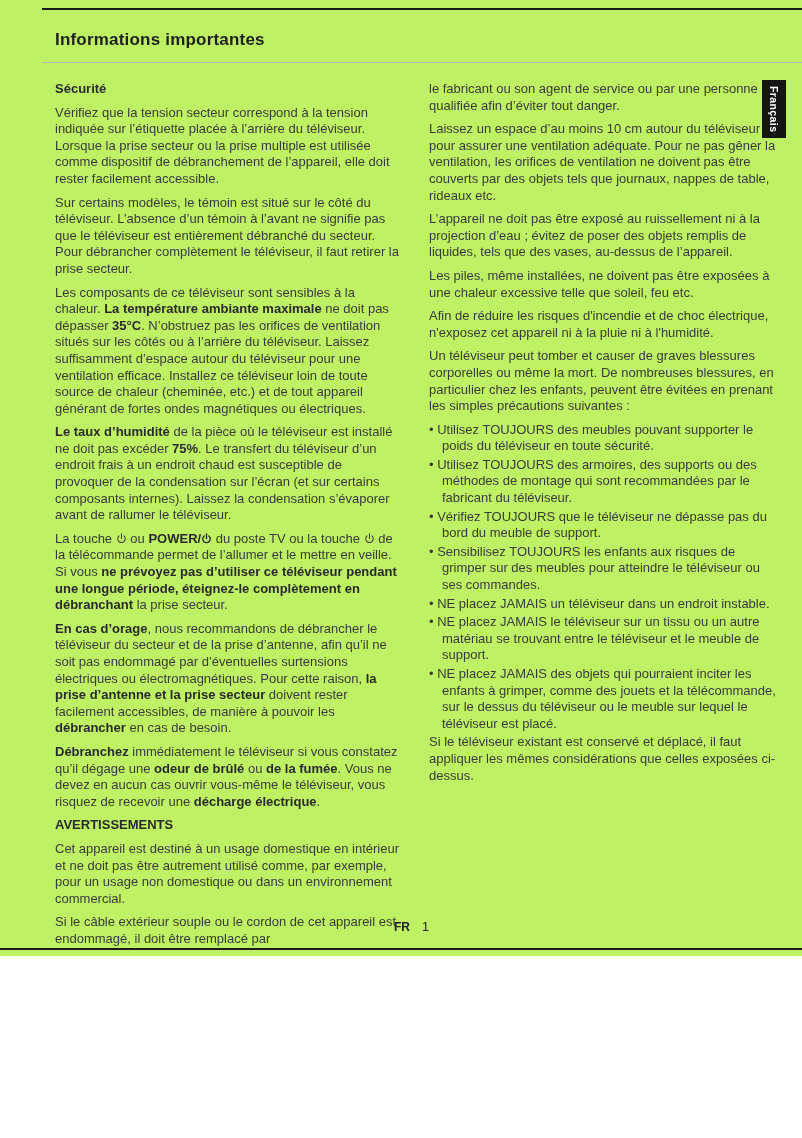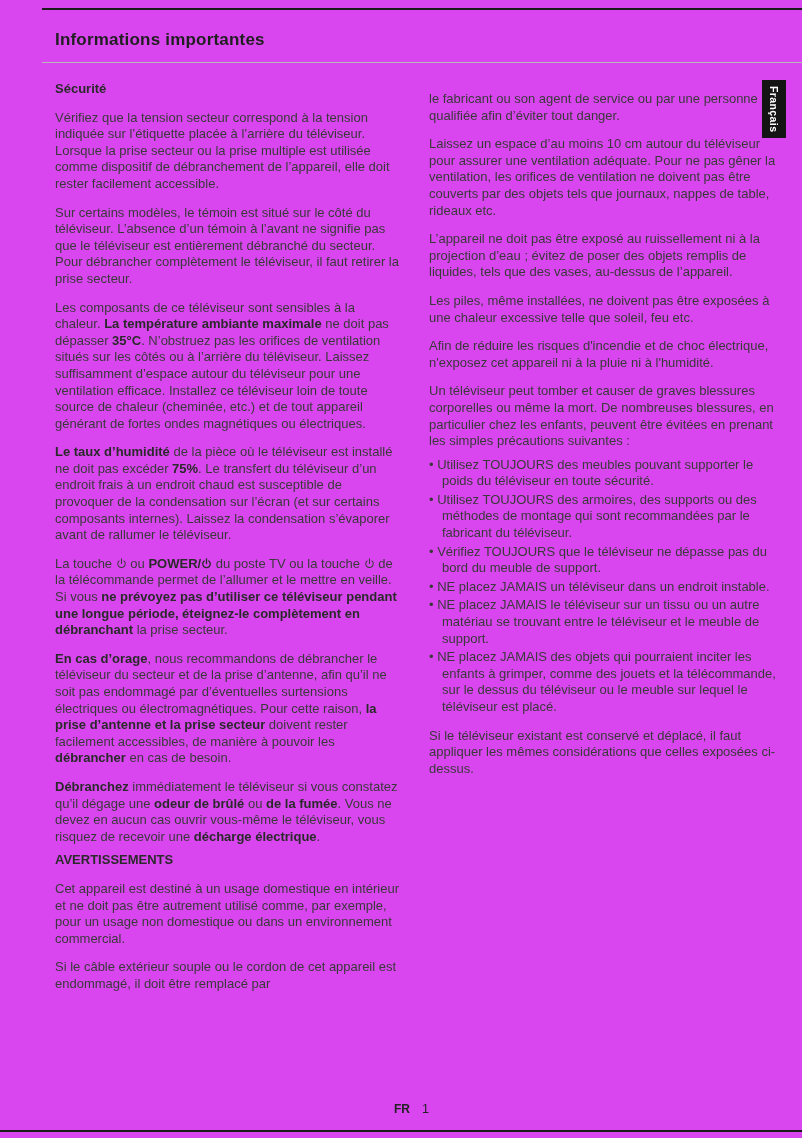--- a/index.html
+++ b/index.html
@@ -1,32 +1,32 @@
 <!DOCTYPE html>
 <html><head>
 <meta charset="utf-8">
 <style>
   * { box-sizing: border-box; }
   html, body { margin: 0; padding: 0; }
   body { background: #ffffff; }
   .page {
     position: relative;
     width: 802px;
-    height: 1138px;
-    background: #d946ef;
+    height: 956px;
+    background: #bef264;
     font-family: "Liberation Sans", "DejaVu Sans", sans-serif;
     color: #3a3a3a;
     overflow: hidden;
   }
   .top-rule { position: absolute; top: 8px; left: 42px; right: 0; height: 2px; background: #1a1a1a; }
   .page-title { position: absolute; top: 30px; left: 55px; font-size: 17px; font-weight: bold; color: #1f1f1f; letter-spacing: 0.2px; }
   .title-rule { position: absolute; top: 62px; left: 42px; right: 0; height: 1px; background: #b8b8b8; }
   .columns { position: absolute; top: 79px; left: 55px; right: 26px; display: flex; gap: 27px; }
   .col { flex: 1 1 0; font-size: 13px; line-height: 16.6px; min-width: 0; }
-  .para { margin: 12px 0 7px 0; }
+  .para { margin: 2px 0 7px 0; }
   .heading { font-weight: bold; color: #2a2a2a; margin: 2px 0 7px 0; }
   .bullet { margin: 0 0 2px 0; padding-left: 13px; text-indent: -13px; }
   .b { font-weight: bold; color: #2a2a2a; }
   .power-icon { width: 11px; height: 11px; vertical-align: -1px; }
   .lang-tab {
     position: absolute; top: 80px; right: 16px; width: 24px; height: 58px;
     background: #141414; color: #ffffff;
     display: flex; align-items: center; justify-content: center;
   }
   .lang-tab span { writing-mode: vertical-rl; font-size: 10.5px; font-weight: bold; letter-spacing: 0.4px; }
@@ -73,20 +73,21 @@
     <div class="col" id="col-right">
         <div class="para"><span>le fabricant ou son agent de service ou par une personne qualifiée afin d’éviter tout danger.</span></div>
         <div class="para"><span>Laissez un espace d’au moins 10 cm autour du téléviseur pour assurer une ventilation adéquate. Pour ne pas gêner la ventilation, les orifices de ventilation ne doivent pas être couverts par des objets tels que journaux, nappes de table, rideaux etc.</span></div>
         <div class="para"><span>L’appareil ne doit pas être exposé au ruissellement ni à la projection d’eau ; évitez de poser des objets remplis de liquides, tels que des vases, au-dessus de l’appareil.</span></div>
         <div class="para"><span>Les piles, même installées, ne doivent pas être exposées à une chaleur excessive telle que soleil, feu etc.</span></div>
         <div class="para"><span>Afin de réduire les risques d'incendie et de choc électrique, n'exposez cet appareil ni à la pluie ni à l'humidité.</span></div>
         <div class="para"><span>Un téléviseur peut tomber et causer de graves blessures corporelles ou même la mort. De nombreuses blessures, en particulier chez les enfants, peuvent être évitées en prenant les simples précautions suivantes :</span></div>
         <div class="bullet"><span>• </span><span>Utilisez TOUJOURS des meubles pouvant supporter le poids du téléviseur en toute sécurité.</span></div>
         <div class="bullet"><span>• </span><span>Utilisez TOUJOURS des armoires, des supports ou des méthodes de montage qui sont recommandées par le fabricant du téléviseur.</span></div>
         <div class="bullet"><span>• </span><span>Vérifiez TOUJOURS que le téléviseur ne dépasse pas du bord du meuble de support.</span></div>
+        <div class="bullet"><span>• </span><span>Sensibilisez TOUJOURS les enfants aux risques de grimper sur des meubles pour atteindre le téléviseur ou ses commandes.</span></div>
         <div class="bullet"><span>• </span><span>NE placez JAMAIS un téléviseur dans un endroit instable.</span></div>
         <div class="bullet"><span>• </span><span>NE placez JAMAIS le téléviseur sur un tissu ou un autre matériau se trouvant entre le téléviseur et le meuble de support.</span></div>
         <div class="bullet"><span>• </span><span>NE placez JAMAIS des objets qui pourraient inciter les enfants à grimper, comme des jouets et la télécommande, sur le dessus du téléviseur ou le meuble sur lequel le téléviseur est placé.</span></div>
         <div class="para"><span>Si le téléviseur existant est conservé et déplacé, il faut appliquer les mêmes considérations que celles exposées ci-dessus.</span></div>
       </div>
   </div>
 
   <div class="lang-tab">
     <span>Français</span>
   </div>

